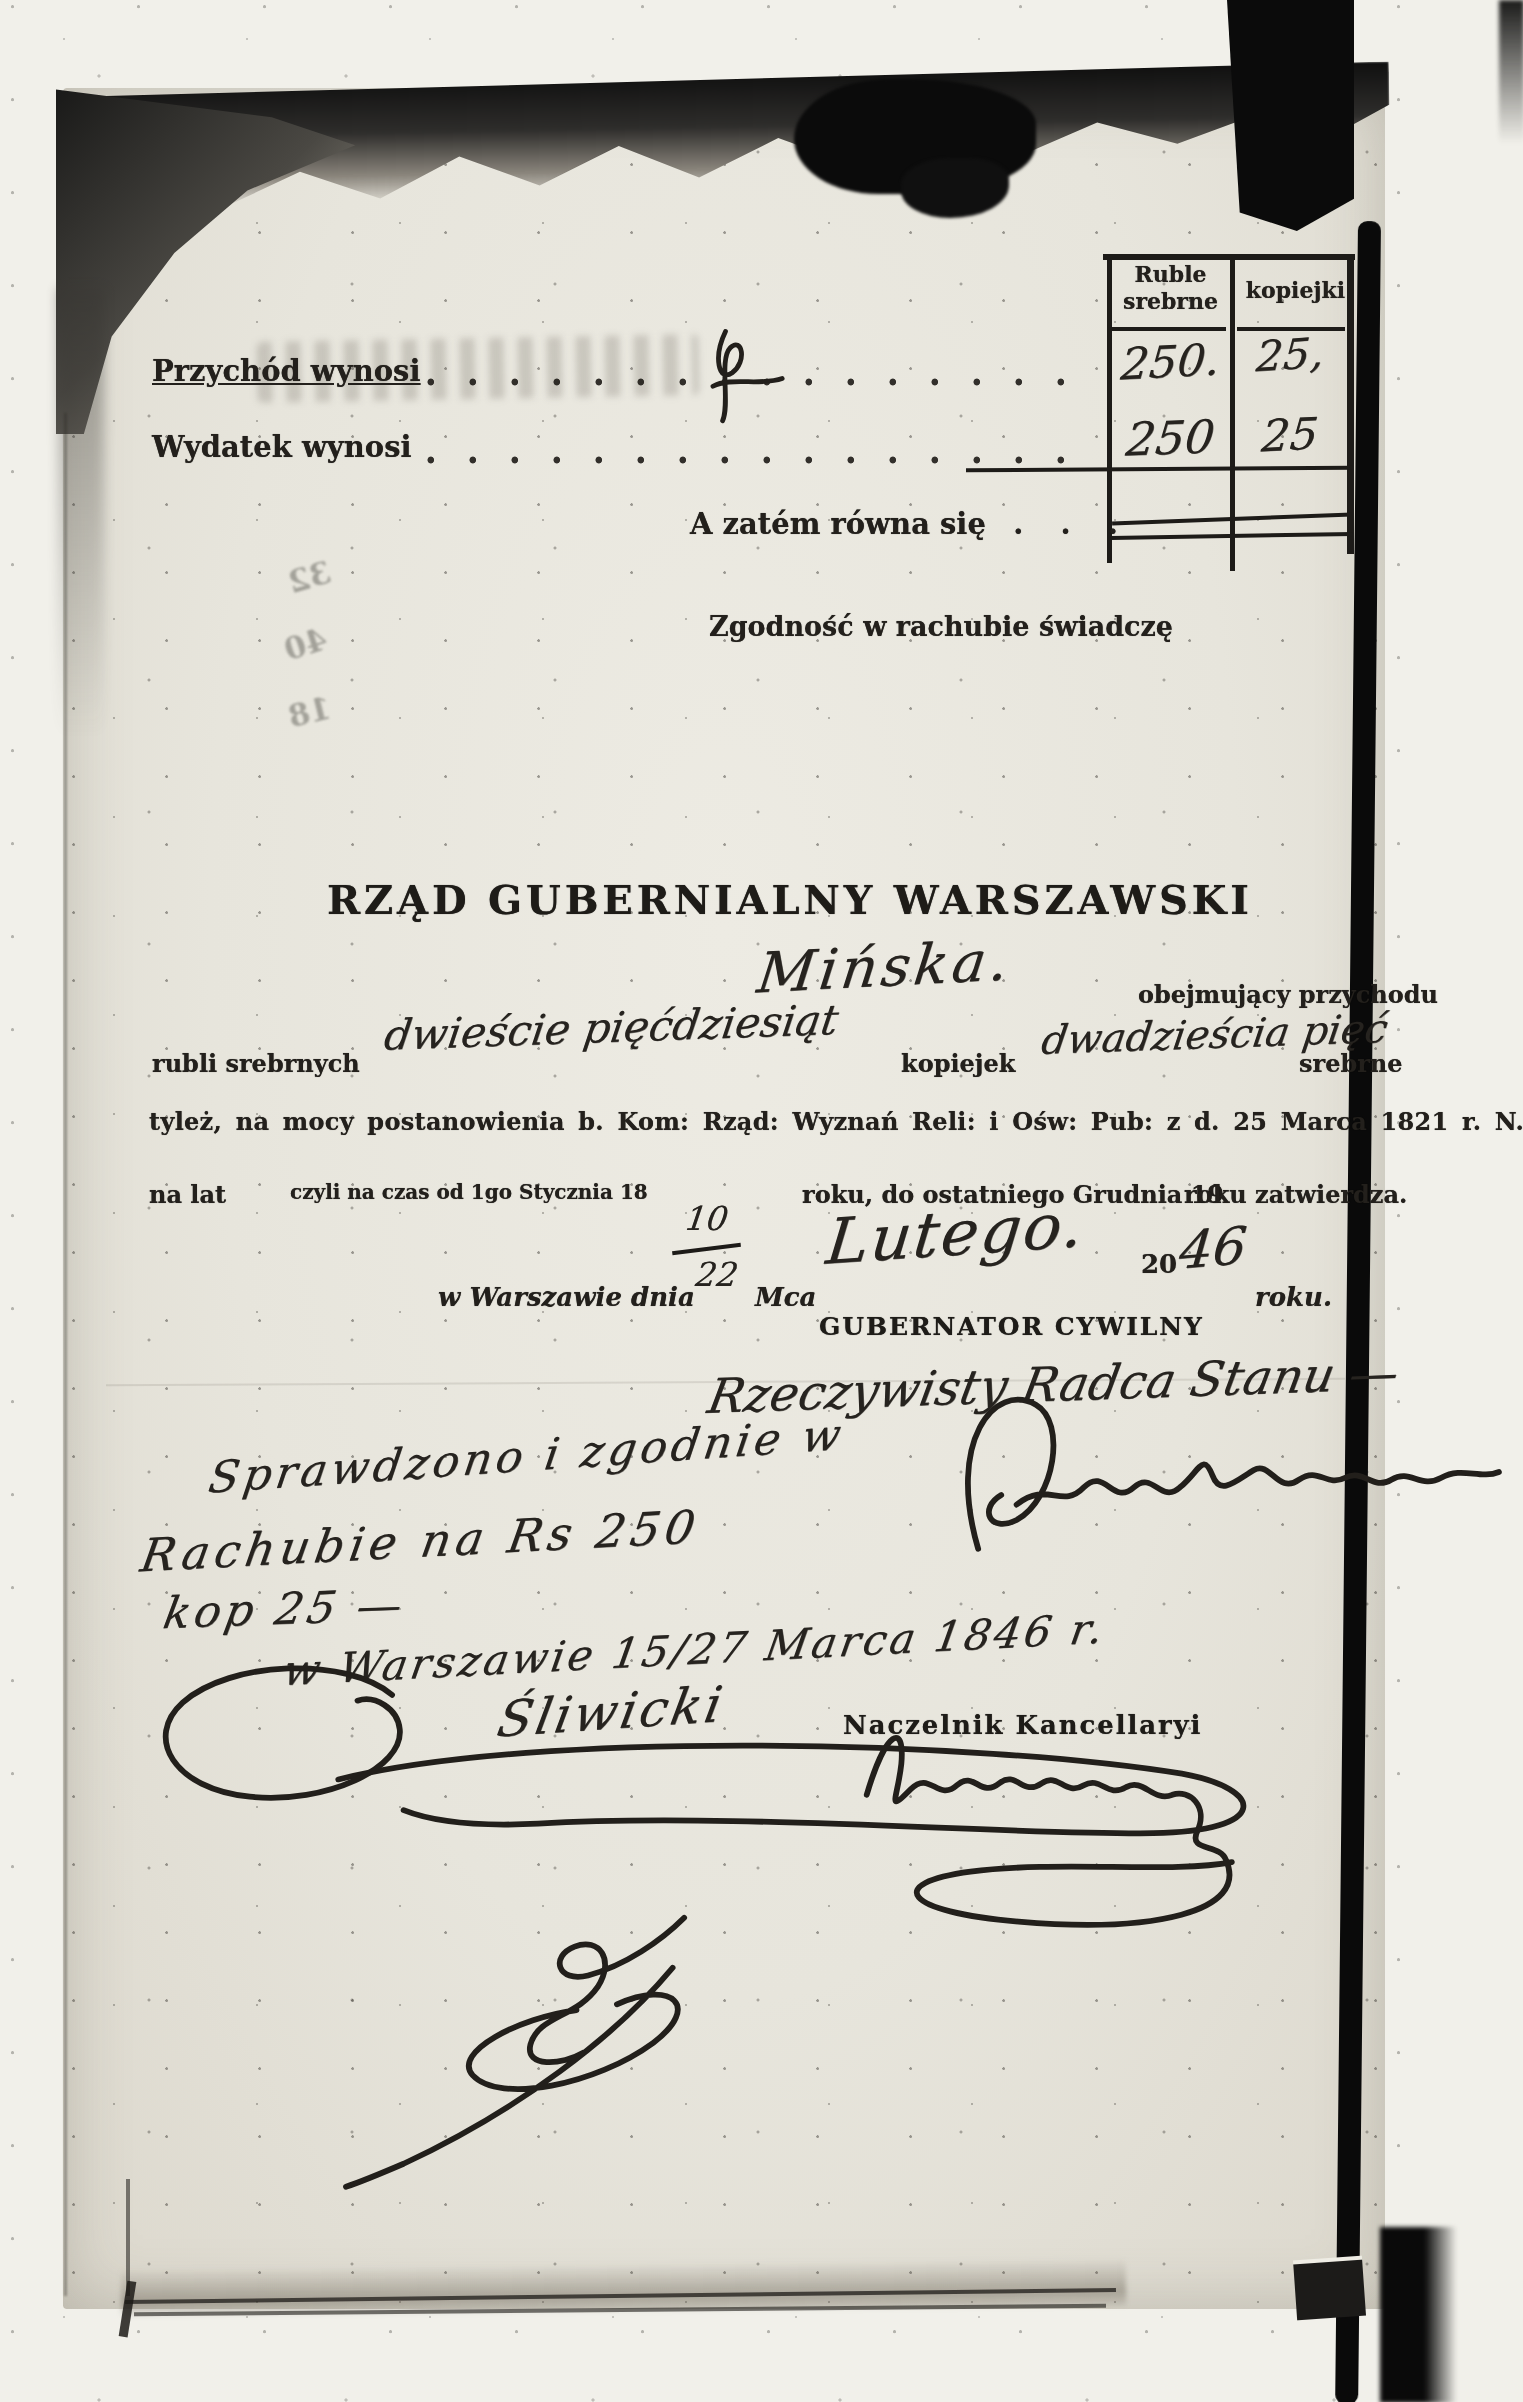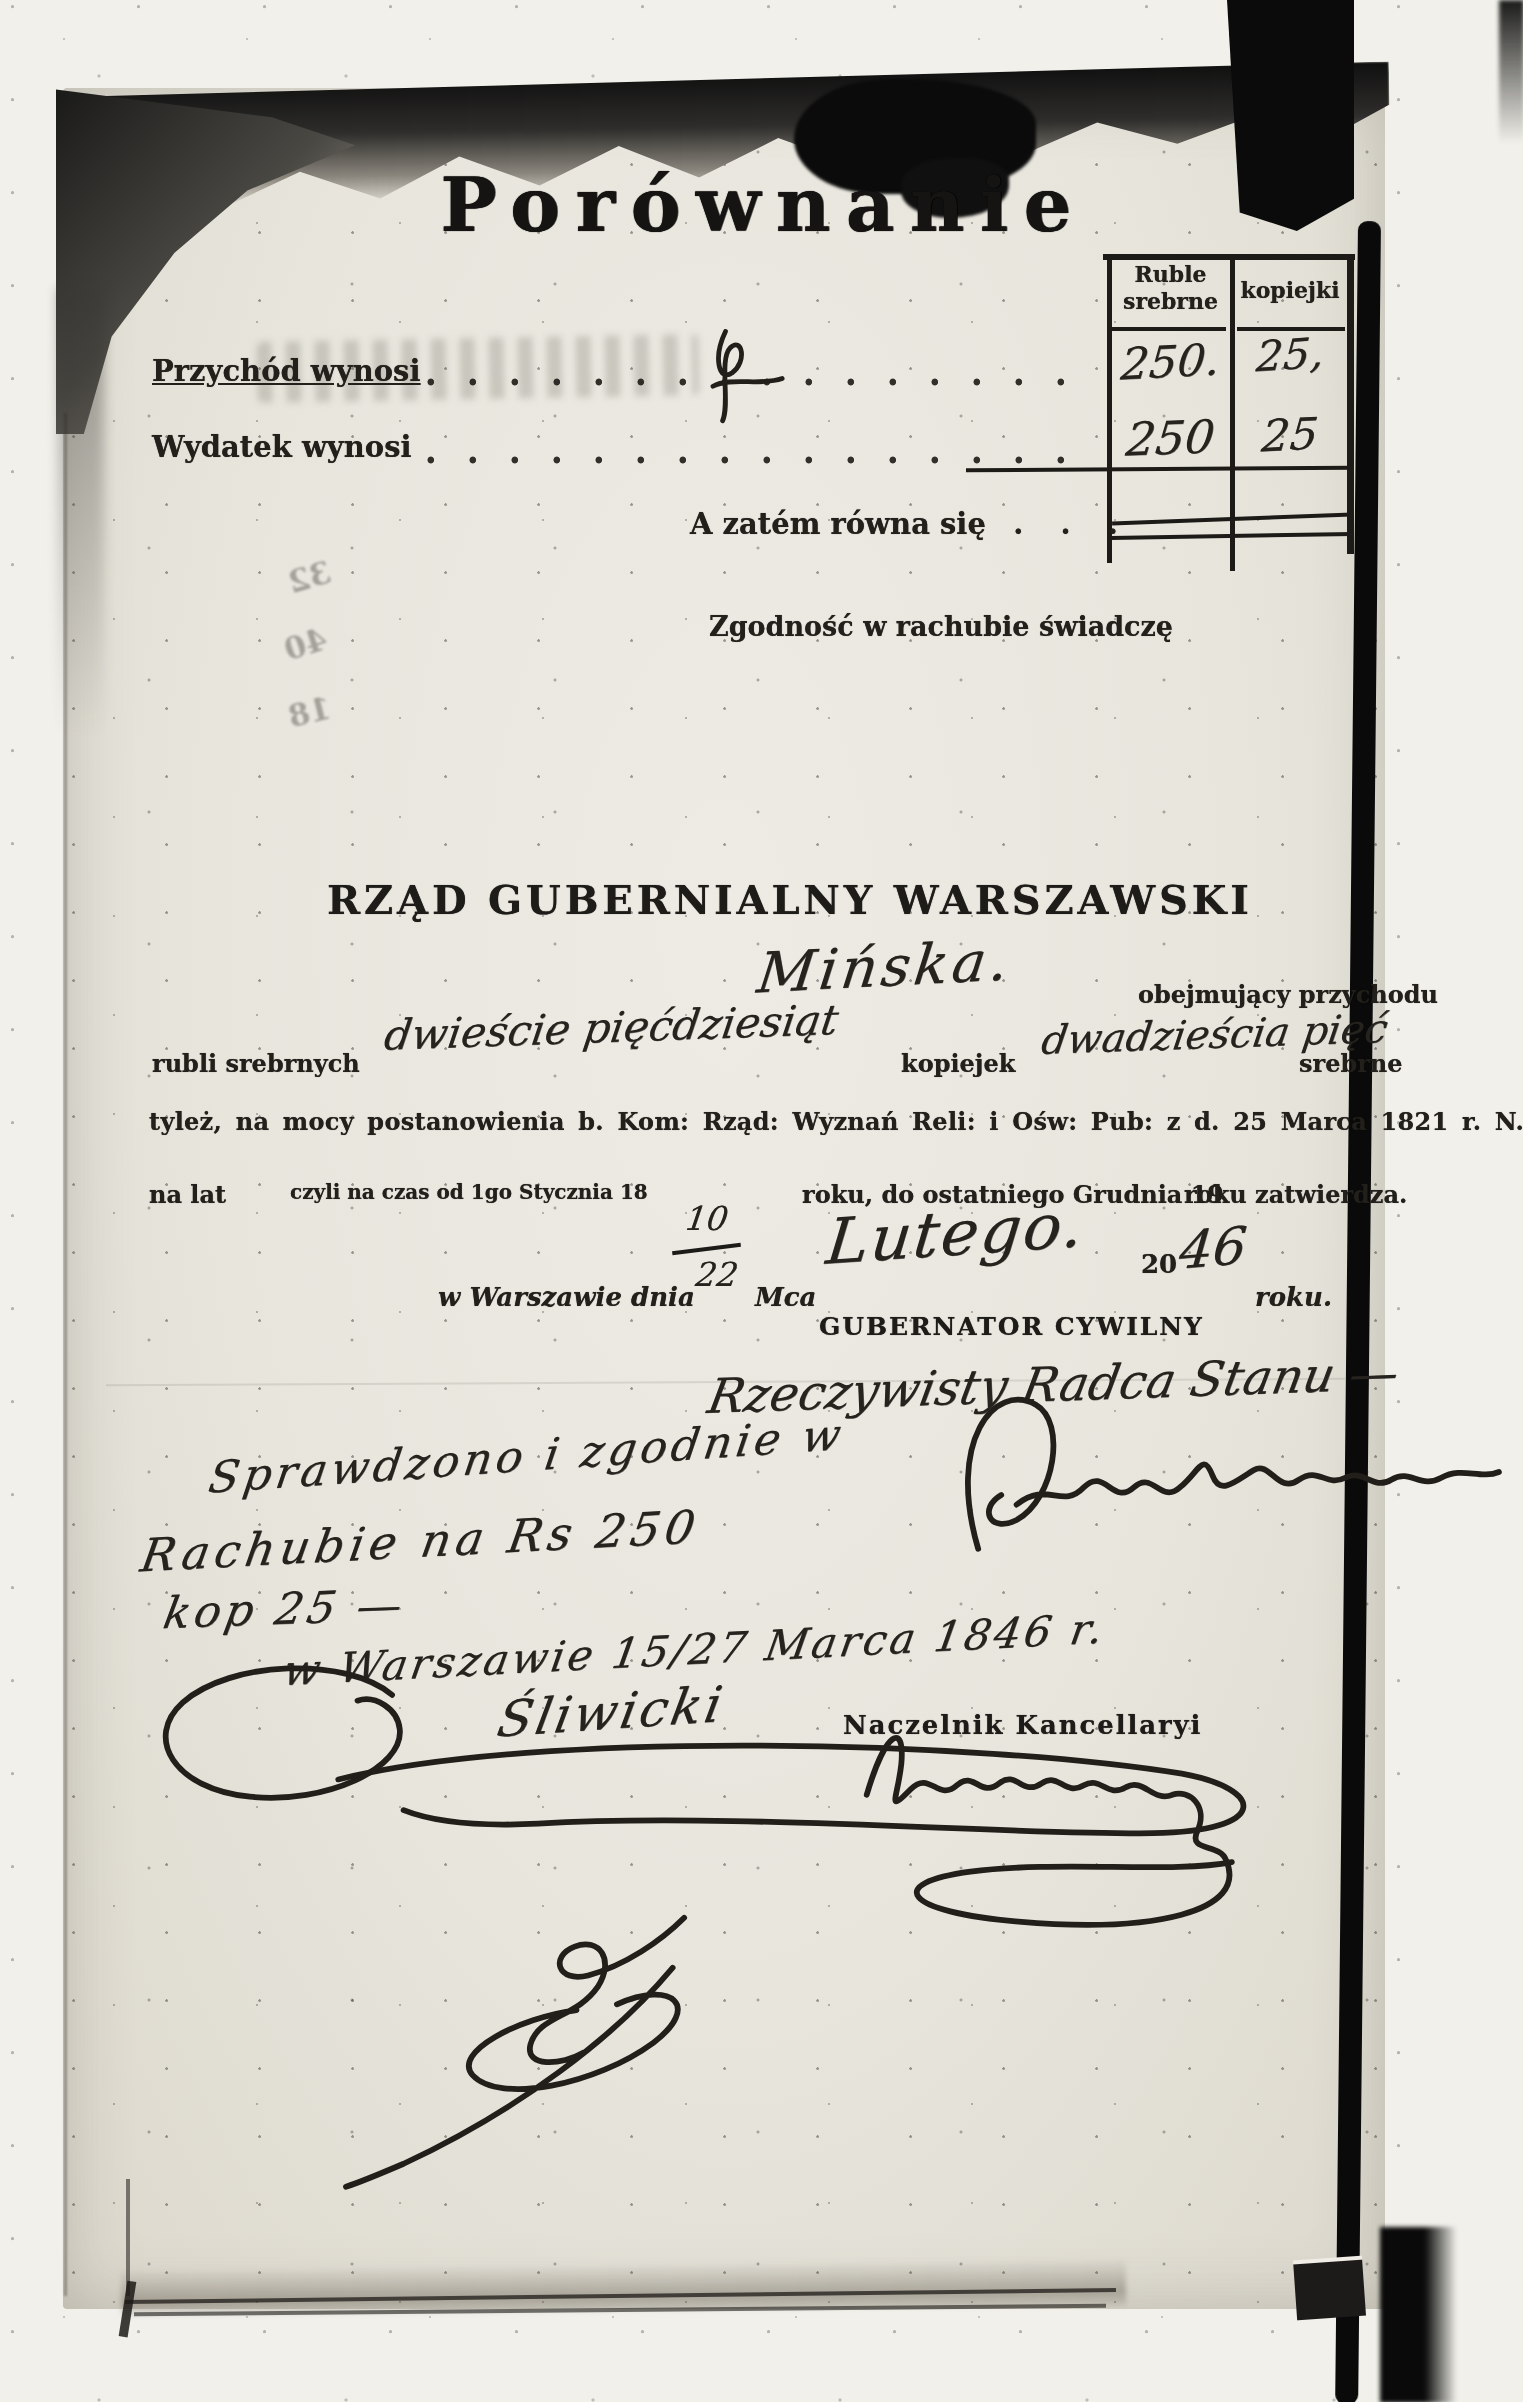--- a/index.html
+++ b/index.html
@@ -70,40 +70,39 @@
     border-top:4.8px solid #efede5;transform:rotate(-4deg);"></div>
 
   <div class="abs" style="left:121px;top:2263px;width:1005px;height:48px;filter:blur(2.9px);
     background:linear-gradient(180deg,rgba(95,88,74,0) 0%,rgba(95,88,74,.38) 70%,rgba(95,88,74,.1) 100%);transform:rotate(-.6deg);"></div>
   <div class="abs line" style="left:125px;top:2294px;width:991px;height:3.8px;opacity:.75;transform:rotate(-.7deg);"></div>
   <div class="abs line" style="left:134px;top:2308px;width:972px;height:3.8px;opacity:.6;transform:rotate(-.5deg);"></div>
   <div class="abs line" style="left:123px;top:2281px;width:8.6px;height:56px;opacity:.85;transform:rotate(9deg);"></div>
   <div class="abs" style="left:64px;top:413px;width:2.9px;height:1883px;background:rgba(42,39,34,.35);filter:blur(1px);"></div>
   <div class="abs" style="left:126px;top:2179px;width:3.8px;height:117px;background:rgba(30,28,24,.55);"></div>
 
-  <div class="abs title" style="left:413px;top:161px;width:701px;text-align:center;">Porównanie</div>
   <div class="abs ghost" style="left:257px;top:338px;width:442px;height:61px;transform:rotate(-1deg);"></div>
 
   <div class="abs bleed" style="left:288px;top:559px;font-size:31px;transform:scaleX(-1) rotate(16deg);">32</div>
   <div class="abs bleed" style="left:284px;top:626px;font-size:31px;transform:scaleX(-1) rotate(18deg);">40</div>
   <div class="abs bleed" style="left:288px;top:694px;font-size:31px;transform:scaleX(-1) rotate(14deg);">18</div>
 
   <div class="abs printed" style="left:152px;top:354px;font-size:29px;text-decoration:underline;">Przychód wynosi</div>
   <div class="abs dots" style="left:426px;top:377px;width:665px;"></div>
   <div class="abs printed" style="left:152px;top:430px;font-size:29px;">Wydatek wynosi</div>
   <div class="abs dots" style="left:426px;top:455px;width:665px;"></div>
 
   <div class="abs line" style="left:1103px;top:254px;width:252px;height:5.8px;"></div>
   <div class="abs line" style="left:1107px;top:254px;width:4.8px;height:309px;"></div>
   <div class="abs line" style="left:1230px;top:254px;width:4.8px;height:317px;"></div>
   <div class="abs line" style="left:1347px;top:254px;width:6.7px;height:300px;"></div>
   <div class="abs line" style="left:1112px;top:327px;width:114px;height:3.8px;"></div>
   <div class="abs line" style="left:1237px;top:327px;width:108px;height:3.8px;"></div>
   <div class="abs printed" style="left:1112px;top:261px;width:117px;font-size:22px;line-height:27px;text-align:center;white-space:normal;">Ruble srebrne</div>
-  <div class="abs printed" style="left:1235px;top:277px;width:110px;font-size:22px;text-align:center;">kopiejki</div>
+  <div class="abs printed" style="left:1235px;top:277px;width:110px;font-size:22px;text-align:right;">kopiejki</div>
   <div class="abs hw" style="left:1112px;top:336px;width:117px;font-size:44px;text-align:center;transform:skewX(-8deg) rotate(-3deg);">250.</div>
   <div class="abs hw" style="left:1235px;top:330px;width:110px;font-size:42px;text-align:center;transform:skewX(-8deg) rotate(-4deg);">25,</div>
   <div class="abs hw" style="left:1112px;top:411px;width:117px;font-size:46px;text-align:center;transform:skewX(-8deg) rotate(-2deg);">250</div>
   <div class="abs hw" style="left:1235px;top:409px;width:110px;font-size:44px;text-align:center;transform:skewX(-8deg) rotate(-3deg);">25</div>
   <div class="abs line" style="left:966px;top:467px;width:386px;height:3.8px;transform:rotate(-.4deg);"></div>
   <div class="abs line" style="left:1112px;top:517px;width:240px;height:3.8px;transform:rotate(-2.2deg);"></div>
   <div class="abs line" style="left:1111px;top:534px;width:242px;height:3.8px;transform:rotate(-1deg);"></div>
 
   <div class="abs printed" style="left:690px;top:507px;font-size:29px;">
     <span>A zatém równa się</span>

